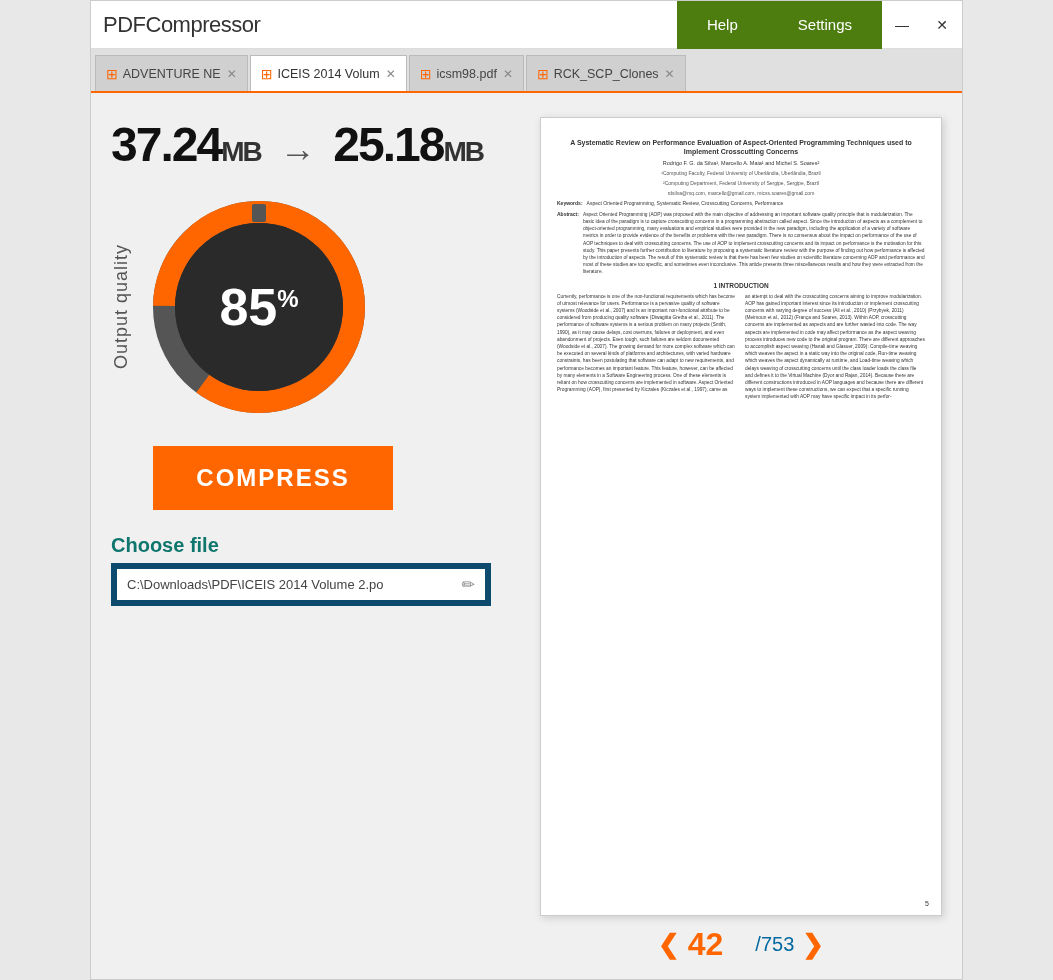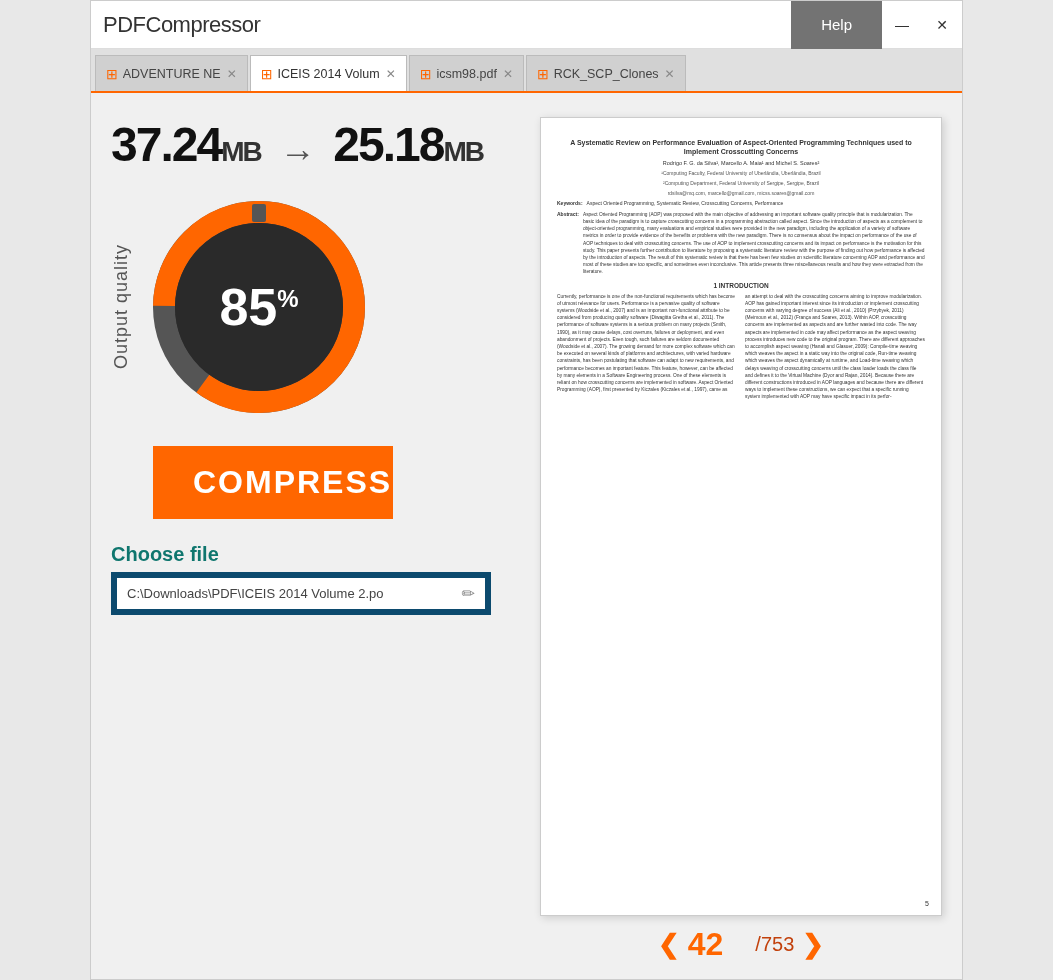--- a/index.html
+++ b/index.html
@@ -44,21 +44,21 @@
     .app-logo span {
       color: #333;
       font-weight: 400;
     }
     .title-bar-nav {
       display: flex;
       align-items: center;
       margin-left: auto;
     }
     .nav-btn {
-      background: #737373;
+      background: #4d7c0f;
       color: #fff;
       border: none;
       padding: 0 30px;
       height: 48px;
       font-size: 15px;
       cursor: pointer;
       font-weight: 500;
     }
     .window-controls {
       display: flex;
@@ -205,21 +205,21 @@
       font-size: 24px;
       font-weight: 700;
       vertical-align: super;
     }
 
     
     .compress-btn {
       background: #ff6600;
       color: #fff;
       border: none;
-      font-size: 32px;
+      font-size: 24px;
       font-weight: 700;
       letter-spacing: 2px;
       padding: 18px 40px;
       cursor: pointer;
       width: 240px;
       margin-left: 42px;
       margin-top: 8px;
     }
 
     
@@ -349,38 +349,39 @@
       cursor: pointer;
       font-weight: 900;
     }
     .page-current {
       font-size: 32px;
       font-weight: 900;
       color: #ff6600;
     }
     .page-total {
       font-size: 20px;
-      color: #c2410c;
+      color: #0369a1;
       font-weight: 400;
       margin-left: 24px;
     }
   </style>
 </head>
 <body>
 
 <div class="app-window">
 
   <div class="title-bar">
     <div class="title-bar-left">
       <div class="app-logo">
         <span>PDF</span><span>Compressor</span>
       </div>
     </div>
     <div class="title-bar-nav">
       <button class="nav-btn">Help</button>
+      <button class="nav-btn">Settings</button>
     </div>
     <div class="window-controls">
       <button class="win-ctrl">—</button>
       <button class="win-ctrl close">✕</button>
     </div>
   </div>
 
   <div class="tab-bar">
     <div class="tab">
       <span class="tab-icon">⊞</span>

